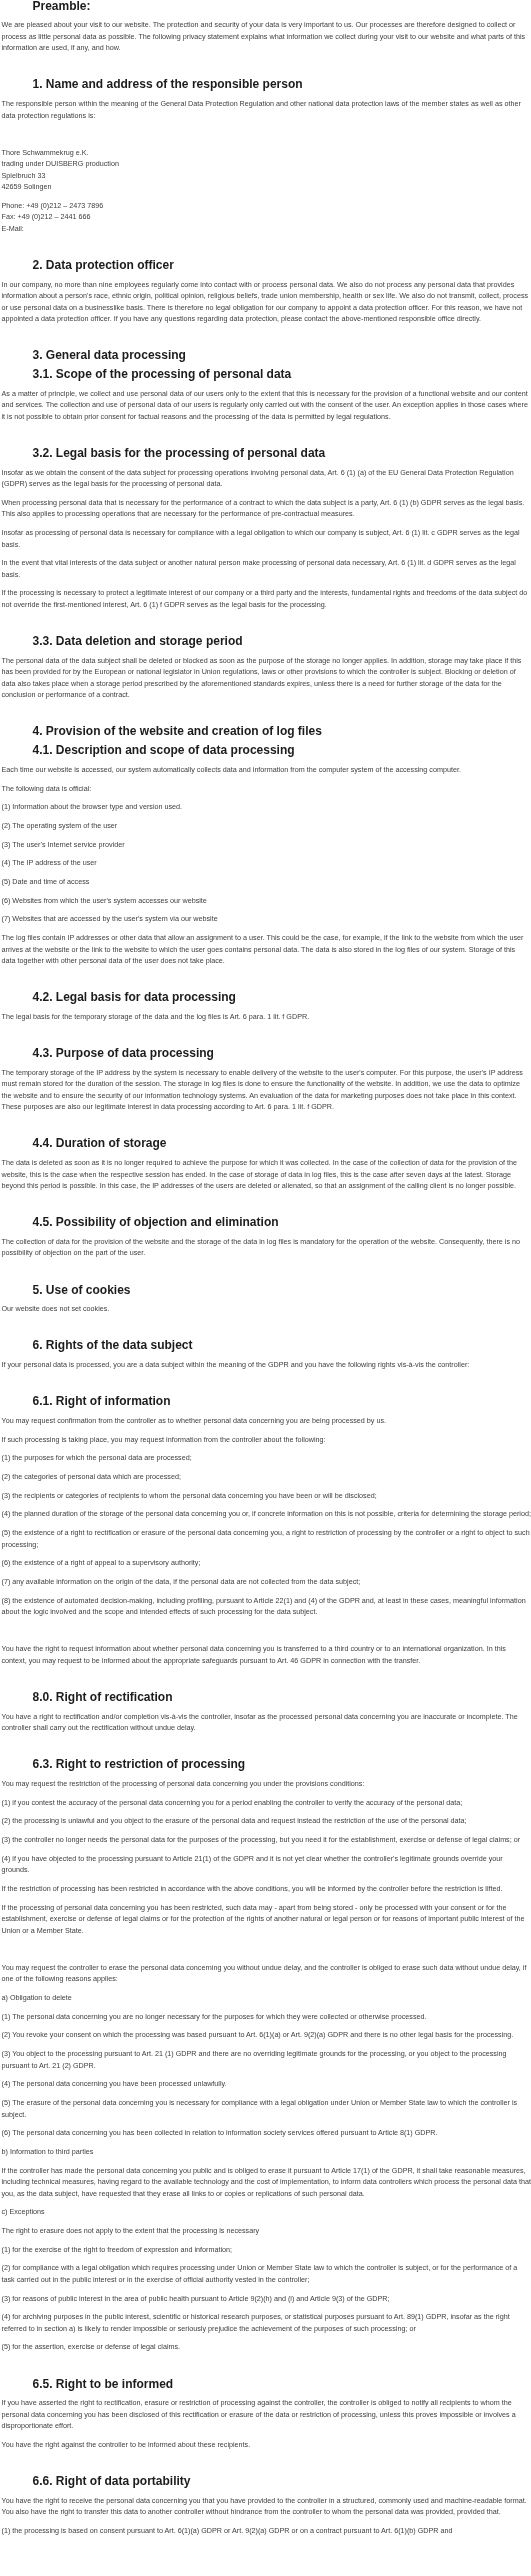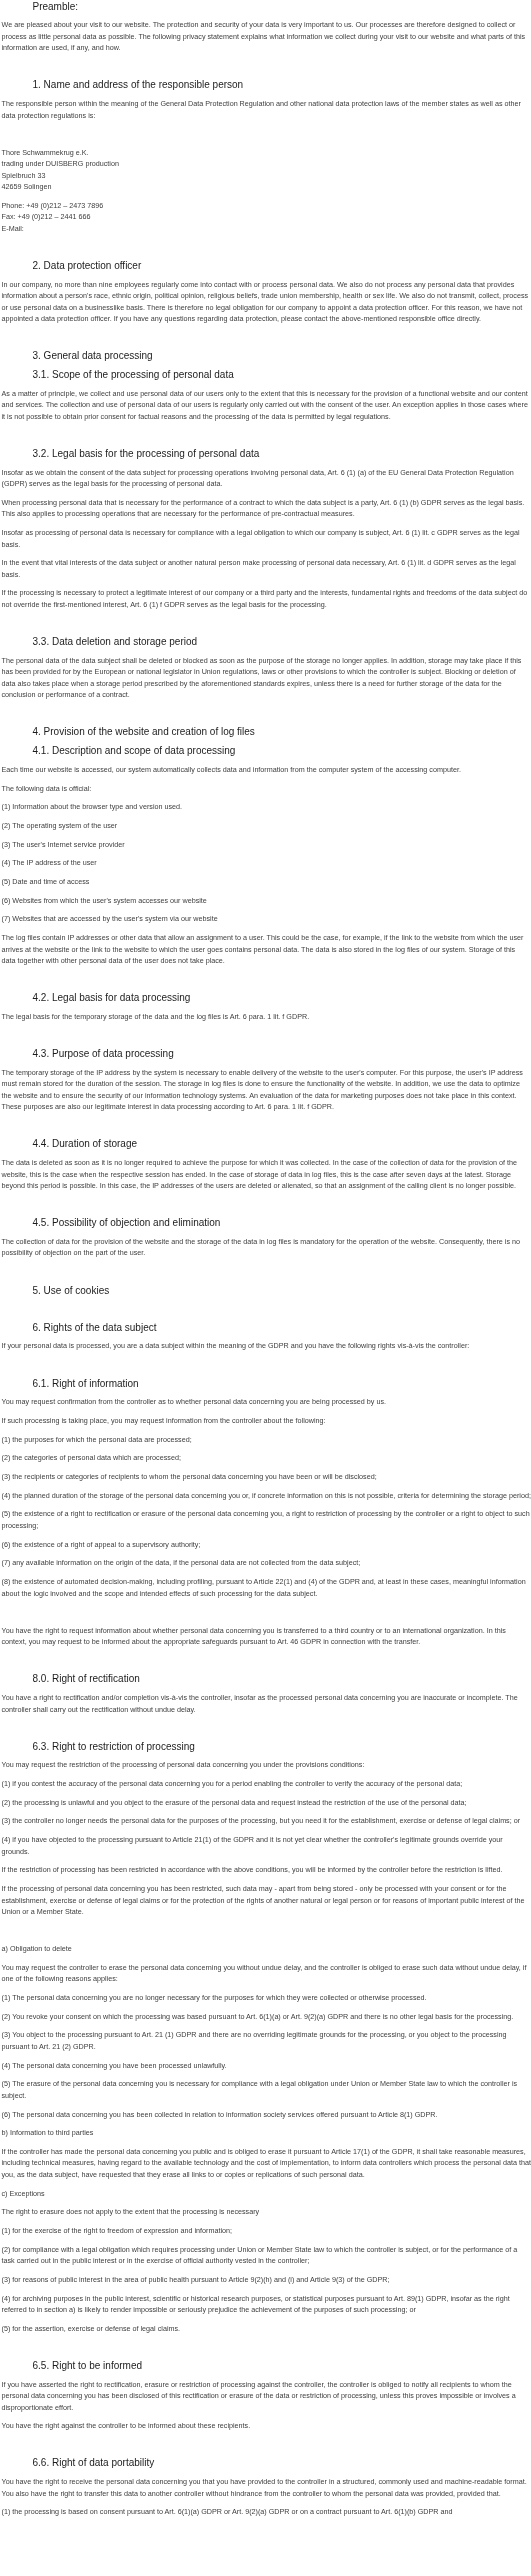--- a/index.html
+++ b/index.html
@@ -15,22 +15,22 @@
     color: #3d3d3d;
     -webkit-font-smoothing: antialiased;
   }
   .doc {
     padding: 0.5px 1px 5.2px 1.5px;
   }
   .doc-p {
     margin: 0 0 7.2px 0;
   }
   .doc-h {
-    font-size: 10px;
-    font-weight: 400;
+    font-size: 12px;
+    font-weight: 700;
     color: #1c1c1c;
     line-height: 11.5px;
     margin: 0 0 7.2px 0;
     padding-left: 31px;
   }
   .doc-spacer {
     height: 11.3px;
     margin: 0 0 7.2px 0;
   }
 </style>
@@ -83,20 +83,21 @@
     <h2 class="doc-h">4.3. Purpose of data processing</h2>
     <p class="doc-p">The temporary storage of the IP address by the system is necessary to enable delivery of the website to the user's computer. For this purpose, the user's IP address must remain stored for the duration of the session. The storage in log files is done to ensure the functionality of the website. In addition, we use the data to optimize the website and to ensure the security of our information technology systems. An evaluation of the data for marketing purposes does not take place in this context. These purposes are also our legitimate interest in data processing according to Art. 6 para. 1 lit. f GDPR.</p>
     <div class="doc-spacer"></div>
     <h2 class="doc-h">4.4. Duration of storage</h2>
     <p class="doc-p">The data is deleted as soon as it is no longer required to achieve the purpose for which it was collected. In the case of the collection of data for the provision of the website, this is the case when the respective session has ended. In the case of storage of data in log files, this is the case after seven days at the latest. Storage beyond this period is possible. In this case, the IP addresses of the users are deleted or alienated, so that an assignment of the calling client is no longer possible.</p>
     <div class="doc-spacer"></div>
     <h2 class="doc-h">4.5. Possibility of objection and elimination</h2>
     <p class="doc-p">The collection of data for the provision of the website and the storage of the data in log files is mandatory for the operation of the website. Consequently, there is no possibility of objection on the part of the user.</p>
     <div class="doc-spacer"></div>
     <h2 class="doc-h">5. Use of cookies</h2>
+    <p class="doc-p">Our website does not set cookies.</p>
     <div class="doc-spacer"></div>
     <h2 class="doc-h">6. Rights of the data subject</h2>
     <p class="doc-p">If your personal data is processed, you are a data subject within the meaning of the GDPR and you have the following rights vis-à-vis the controller:</p>
     <div class="doc-spacer"></div>
     <h2 class="doc-h">6.1. Right of information</h2>
     <p class="doc-p">You may request confirmation from the controller as to whether personal data concerning you are being processed by us.</p>
     <p class="doc-p">If such processing is taking place, you may request information from the controller about the following:</p>
     <p class="doc-p">(1) the purposes for which the personal data are processed;</p>
     <p class="doc-p">(2) the categories of personal data which are processed;</p>
     <p class="doc-p">(3) the recipients or categories of recipients to whom the personal data concerning you have been or will be disclosed;</p>
@@ -113,22 +114,22 @@
     <div class="doc-spacer"></div>
     <h2 class="doc-h">6.3. Right to restriction of processing</h2>
     <p class="doc-p">You may request the restriction of the processing of personal data concerning you under the provisions conditions:</p>
     <p class="doc-p">(1) if you contest the accuracy of the personal data concerning you for a period enabling the controller to verify the accuracy of the personal data;</p>
     <p class="doc-p">(2) the processing is unlawful and you object to the erasure of the personal data and request instead the restriction of the use of the personal data;</p>
     <p class="doc-p">(3) the controller no longer needs the personal data for the purposes of the processing, but you need it for the establishment, exercise or defense of legal claims; or</p>
     <p class="doc-p">(4) if you have objected to the processing pursuant to Article 21(1) of the GDPR and it is not yet clear whether the controller's legitimate grounds override your grounds.</p>
     <p class="doc-p">If the restriction of processing has been restricted in accordance with the above conditions, you will be informed by the controller before the restriction is lifted.</p>
     <p class="doc-p">If the processing of personal data concerning you has been restricted, such data may - apart from being stored - only be processed with your consent or for the establishment, exercise or defense of legal claims or for the protection of the rights of another natural or legal person or for reasons of important public interest of the Union or a Member State.</p>
     <div class="doc-spacer"></div>
+    <p class="doc-p">You may request the controller to erase the personal data concerning you without undue delay, and the controller is obliged to erase such data without undue delay, if one of the following reasons applies:</p>
     <p class="doc-p">a) Obligation to delete</p>
-    <p class="doc-p">You may request the controller to erase the personal data concerning you without undue delay, and the controller is obliged to erase such data without undue delay, if one of the following reasons applies:</p>
     <p class="doc-p">(1) The personal data concerning you are no longer necessary for the purposes for which they were collected or otherwise processed.</p>
     <p class="doc-p">(2) You revoke your consent on which the processing was based pursuant to Art. 6(1)(a) or Art. 9(2)(a) GDPR and there is no other legal basis for the processing.</p>
     <p class="doc-p">(3) You object to the processing pursuant to Art. 21 (1) GDPR and there are no overriding legitimate grounds for the processing, or you object to the processing pursuant to Art. 21 (2) GDPR.</p>
     <p class="doc-p">(4) The personal data concerning you have been processed unlawfully.</p>
     <p class="doc-p">(5) The erasure of the personal data concerning you is necessary for compliance with a legal obligation under Union or Member State law to which the controller is subject.</p>
     <p class="doc-p">(6) The personal data concerning you has been collected in relation to information society services offered pursuant to Article 8(1) GDPR.</p>
     <p class="doc-p">b) Information to third parties</p>
     <p class="doc-p">If the controller has made the personal data concerning you public and is obliged to erase it pursuant to Article 17(1) of the GDPR, it shall take reasonable measures, including technical measures, having regard to the available technology and the cost of implementation, to inform data controllers which process the personal data that you, as the data subject, have requested that they erase all links to or copies or replications of such personal data.</p>
     <p class="doc-p">c) Exceptions</p>
     <p class="doc-p">The right to erasure does not apply to the extent that the processing is necessary</p>

